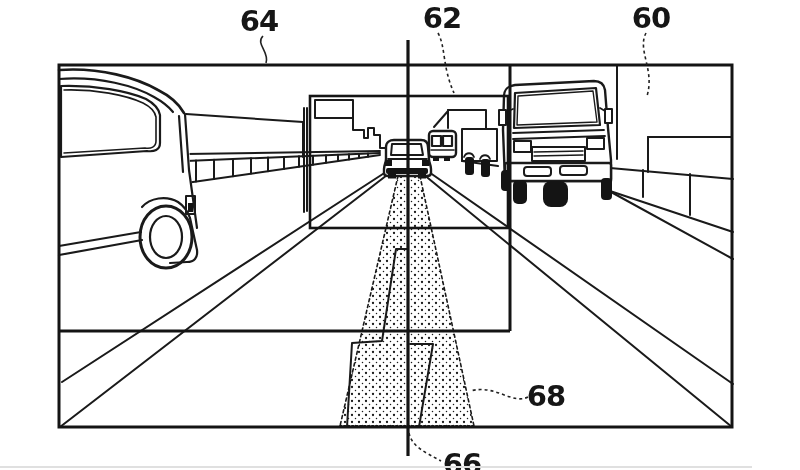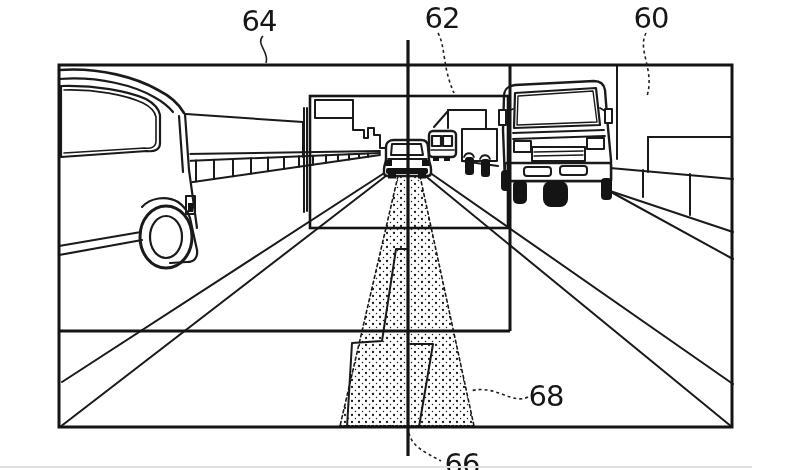--- a/index.html
+++ b/index.html
@@ -1,18 +1,19 @@
 <!DOCTYPE html>
 <html><head>
 <meta charset="utf-8">
 <style>
   html,body{margin:0;padding:0;background:#ffffff;}
   .stage{
     position:relative;width:752px;height:470px;overflow:hidden;background:#fff;
     font-family:"DejaVu Sans", sans-serif;
+    font-weight:bold;
   }
   svg{display:block;}
   .ink{stroke:#1a1a1a;fill:none;stroke-linecap:round;stroke-linejoin:round;}
   .fillwhite{fill:#ffffff;}
   .dark{fill:#141414;stroke:none;}
   .frame{stroke:#141414;fill:none;stroke-linejoin:miter;}
   .leader{stroke:#222;fill:none;stroke-width:1.6;}
   .dashlead{stroke-dasharray:3 3;}
   .ref-num{
     font-family:"DejaVu Sans", sans-serif;

